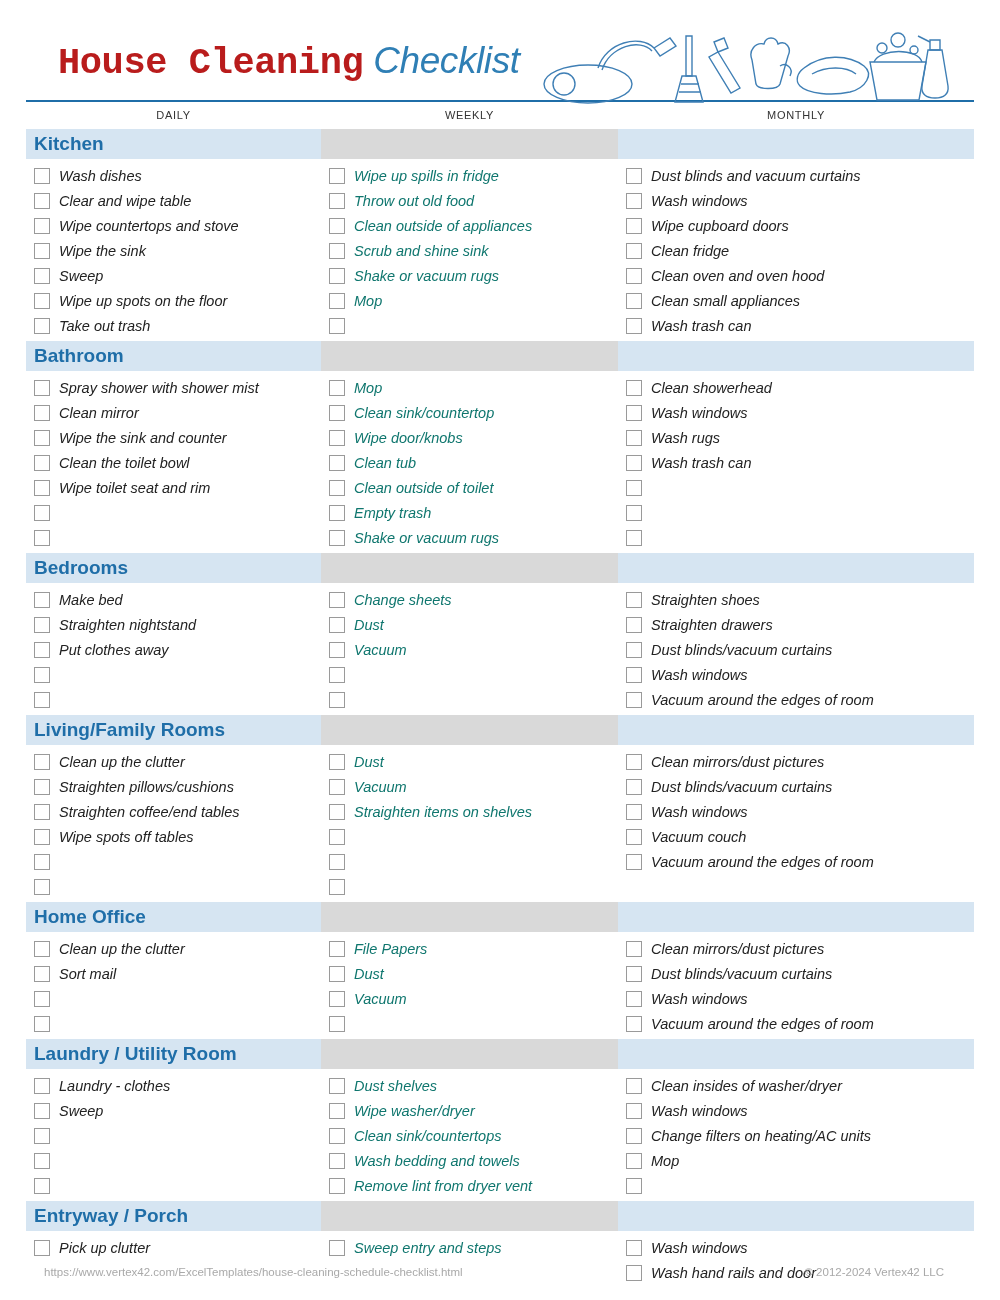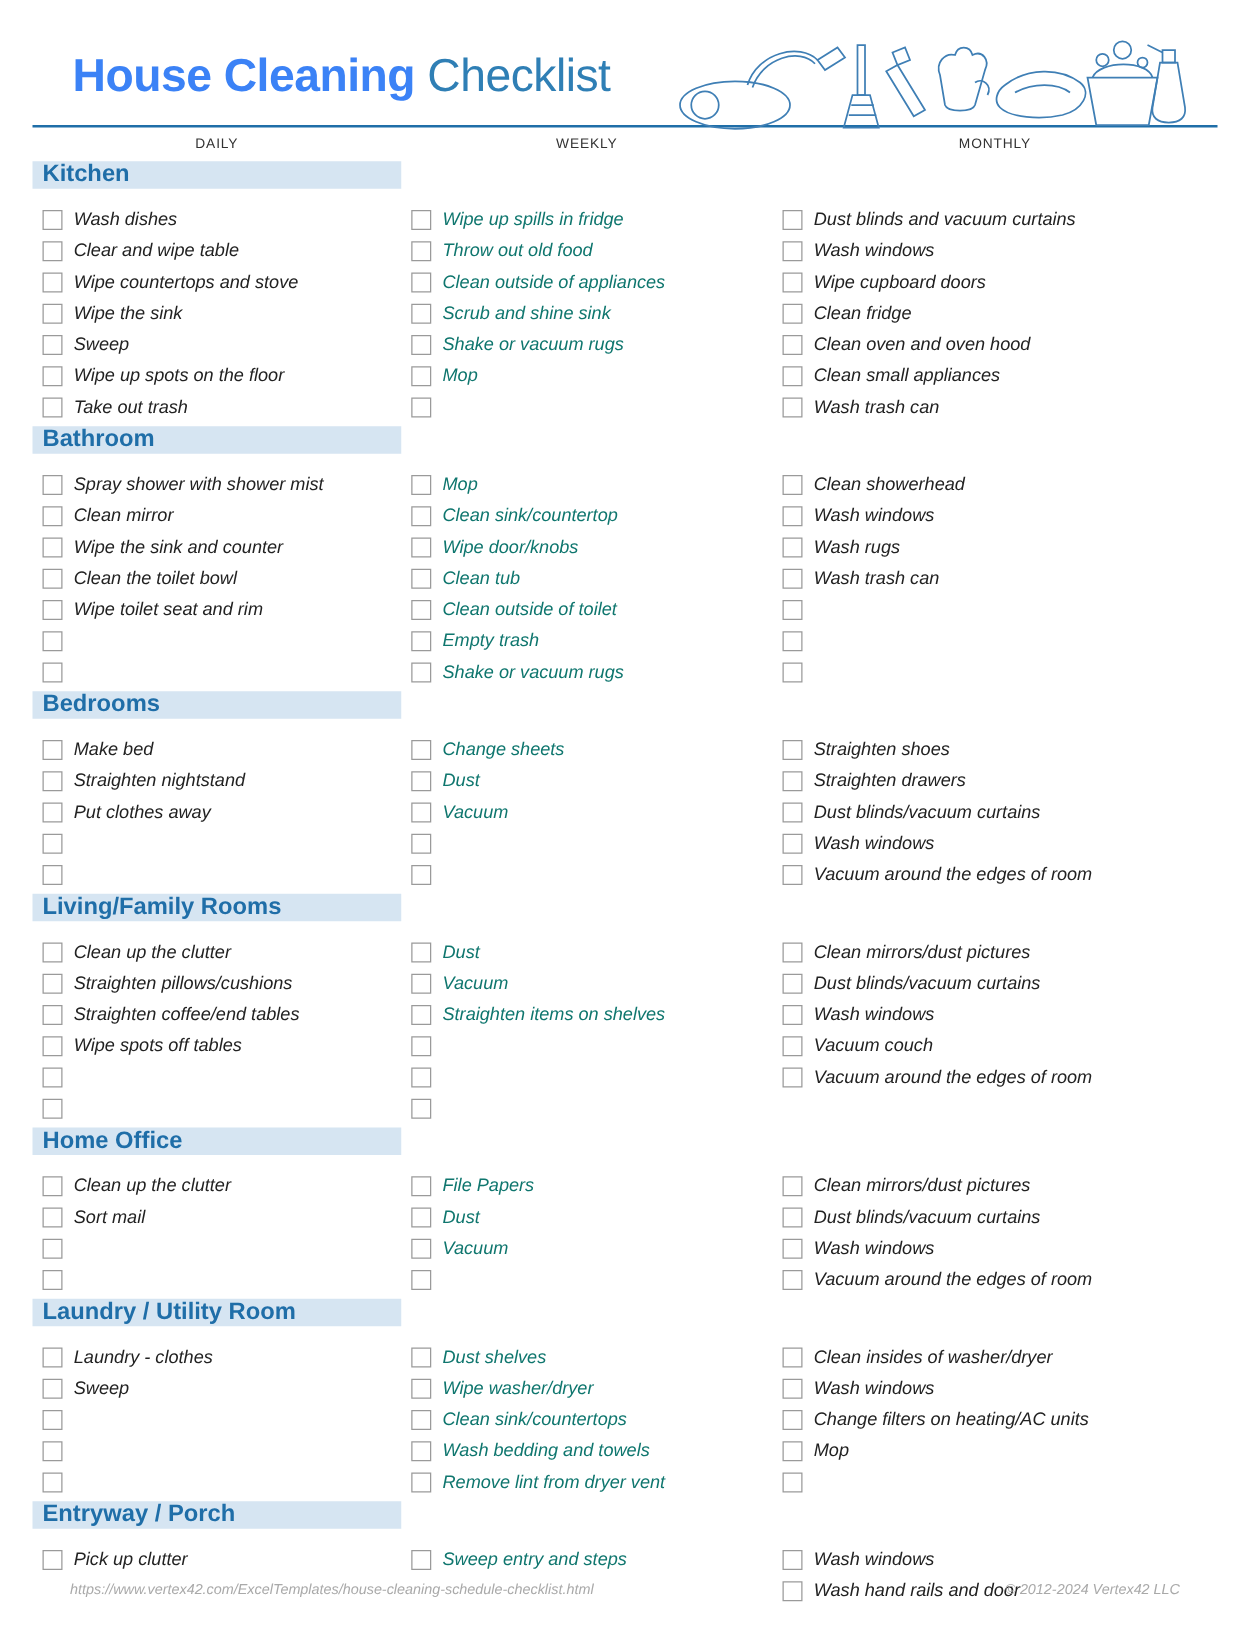--- a/index.html
+++ b/index.html
@@ -27,25 +27,27 @@
   .title {
     position: absolute;
     left: 32px;
     top: 18px;
     font-size: 37px;
     color: #1f6ea8;
     letter-spacing: -0.4px;
   }
   .title .bold {
     font-weight: bold;
-    color: #3b82f6;
+    color: #b91c1c;
+    font-family: Liberation Mono, monospace;
   }
   .title .light {
     font-weight: normal;
     color: #2f7fb5;
+    font-style: italic;
   }
   .header-art {
     position: absolute;
     right: 18px;
     top: 4px;
     width: 420px;
     height: 82px;
   }
   .rule {
     border-bottom: 2px solid #1f6ea8;
@@ -66,21 +68,20 @@
   }
   .c1 { width: 295px; }
   .c2 { width: 297px; }
   .c3 { width: 356px; }
 
   
   .section-bar {
     display: flex;
     height: 30px;
     align-items: stretch;
-    flex-direction: column;
   }
   .section-bar .s1 {
     width: 295px;
     background: #d6e5f2;
     display: flex;
     align-items: center;
     padding-left: 8px;
     box-sizing: border-box;
   }
   .section-bar .s2 {
@@ -126,29 +127,28 @@
   .task-label {
     font-size: 14.5px;
     color: #222222;
     white-space: nowrap;
   }
   .task.weekly .task-label { color: #0f766e; }
 
   
   .footer {
     position: absolute;
-    left: 26px;
+    left: 14px;
     right: 26px;
     bottom: 22px;
     display: flex;
     justify-content: space-between;
     font-size: 11.5px;
     color: #a9a9a9;
     padding: 0 30px 0 30px;
-    font-style: italic;
   }
   .footer a { color: #a9a9a9; text-decoration: none; }
 </style>
 </head>
 <body>
 
 <div class="page">
 
   <div class="header">
     <div class="title">

